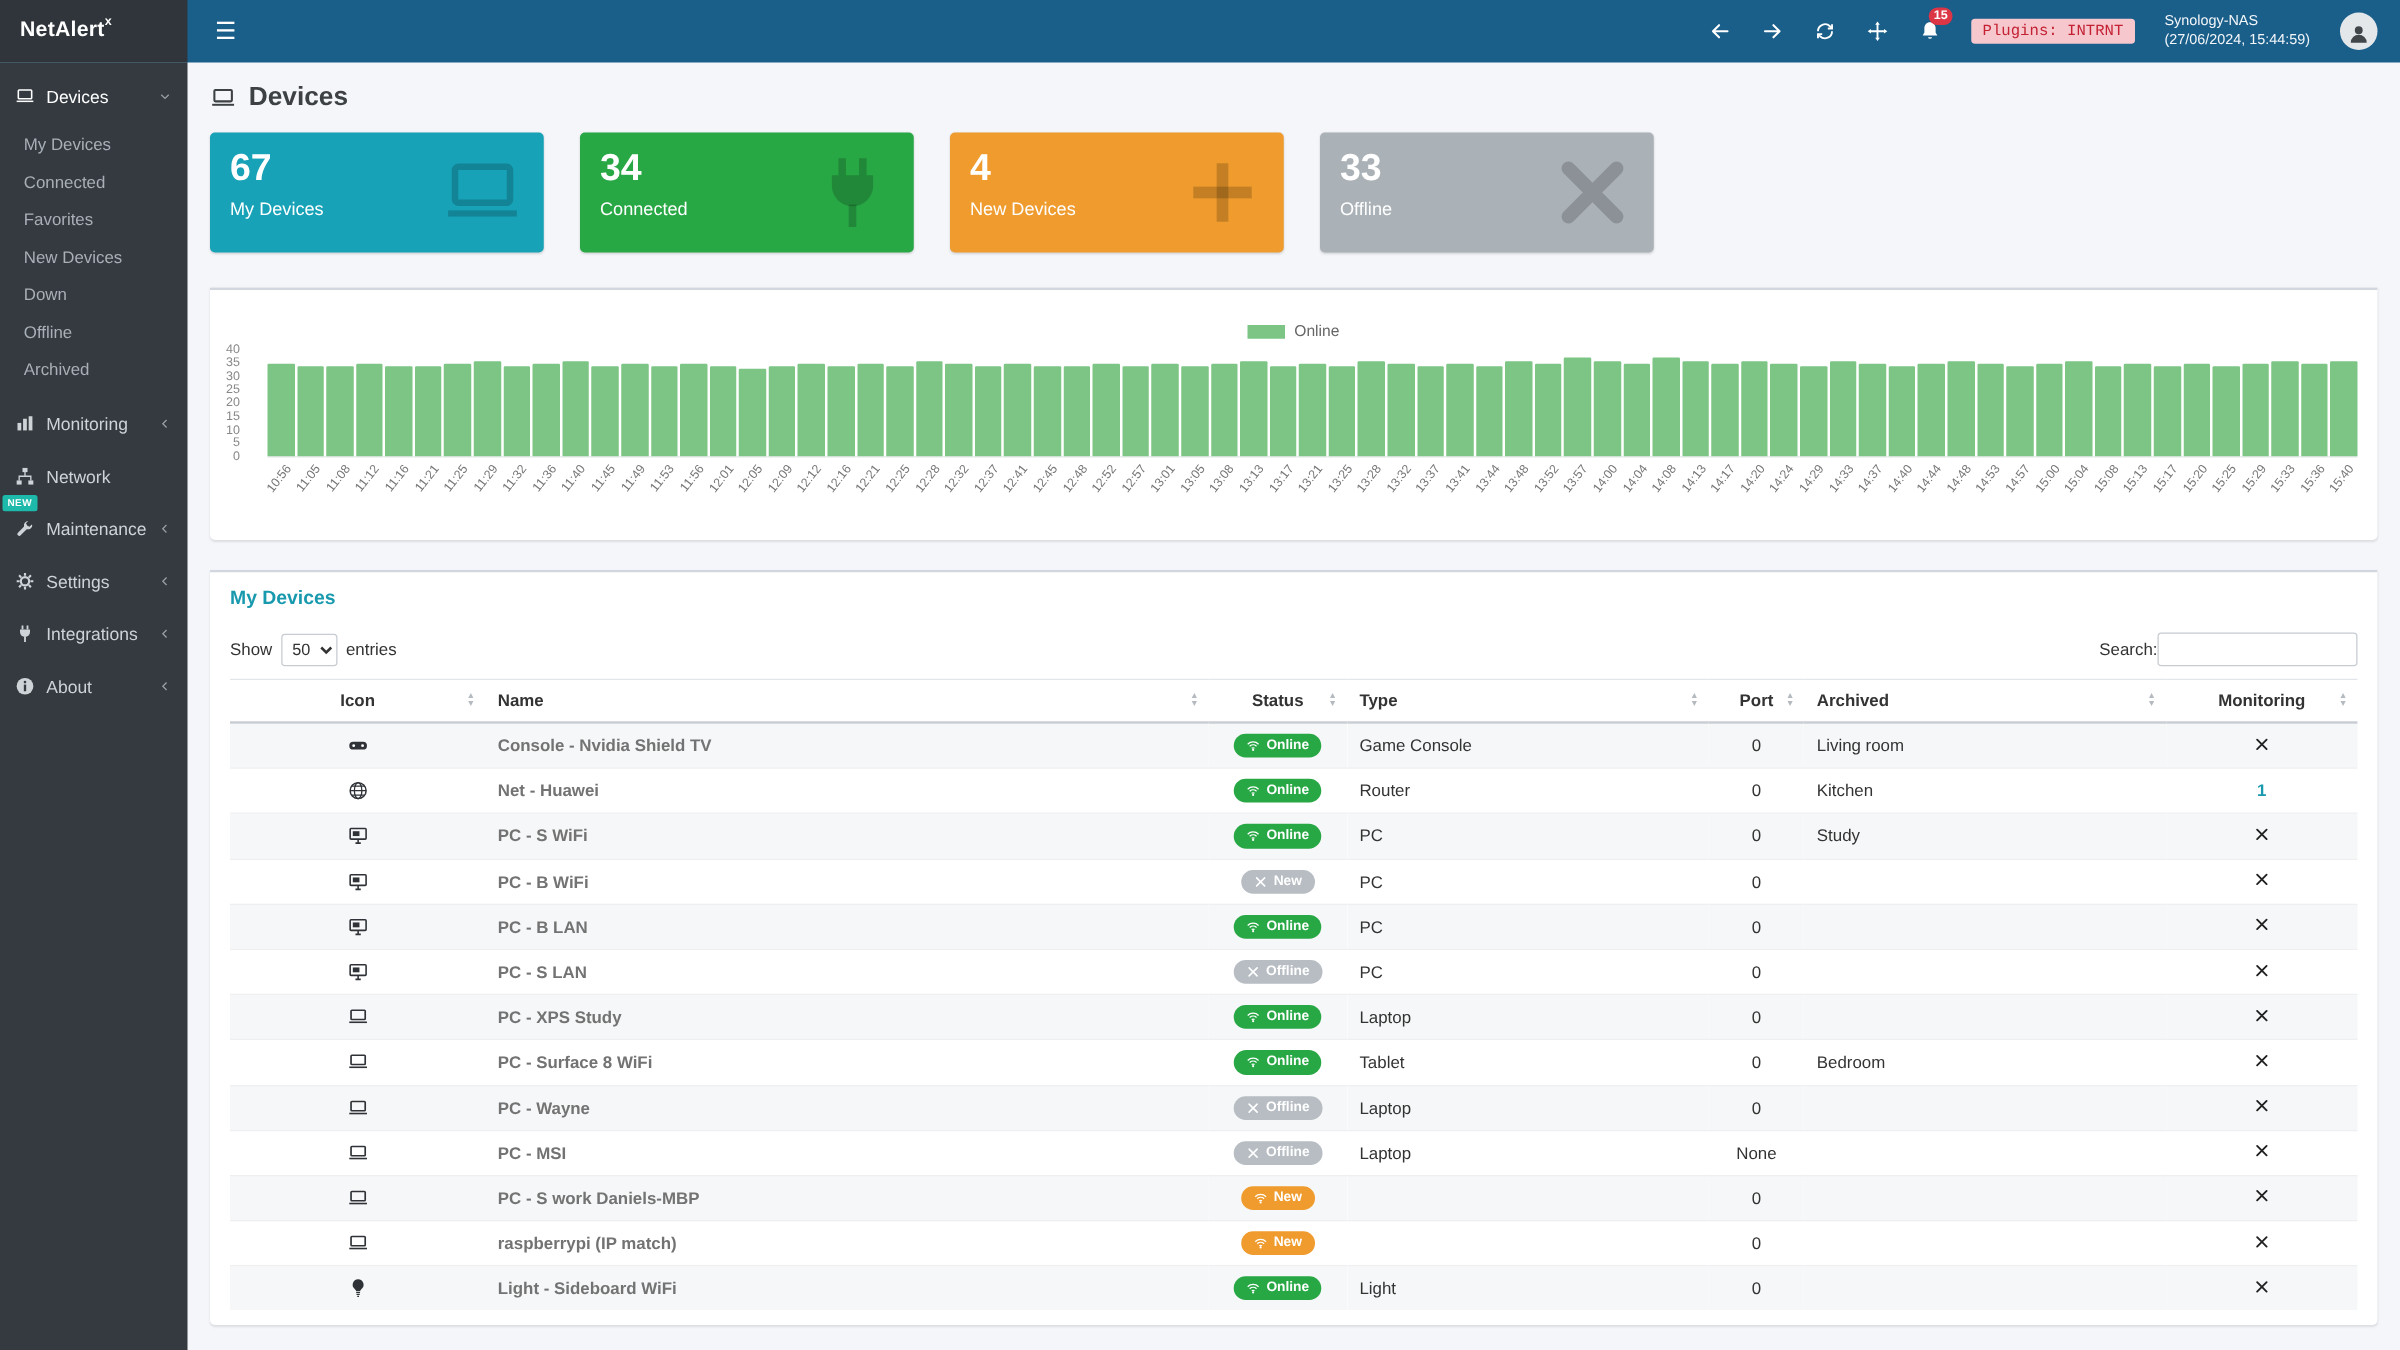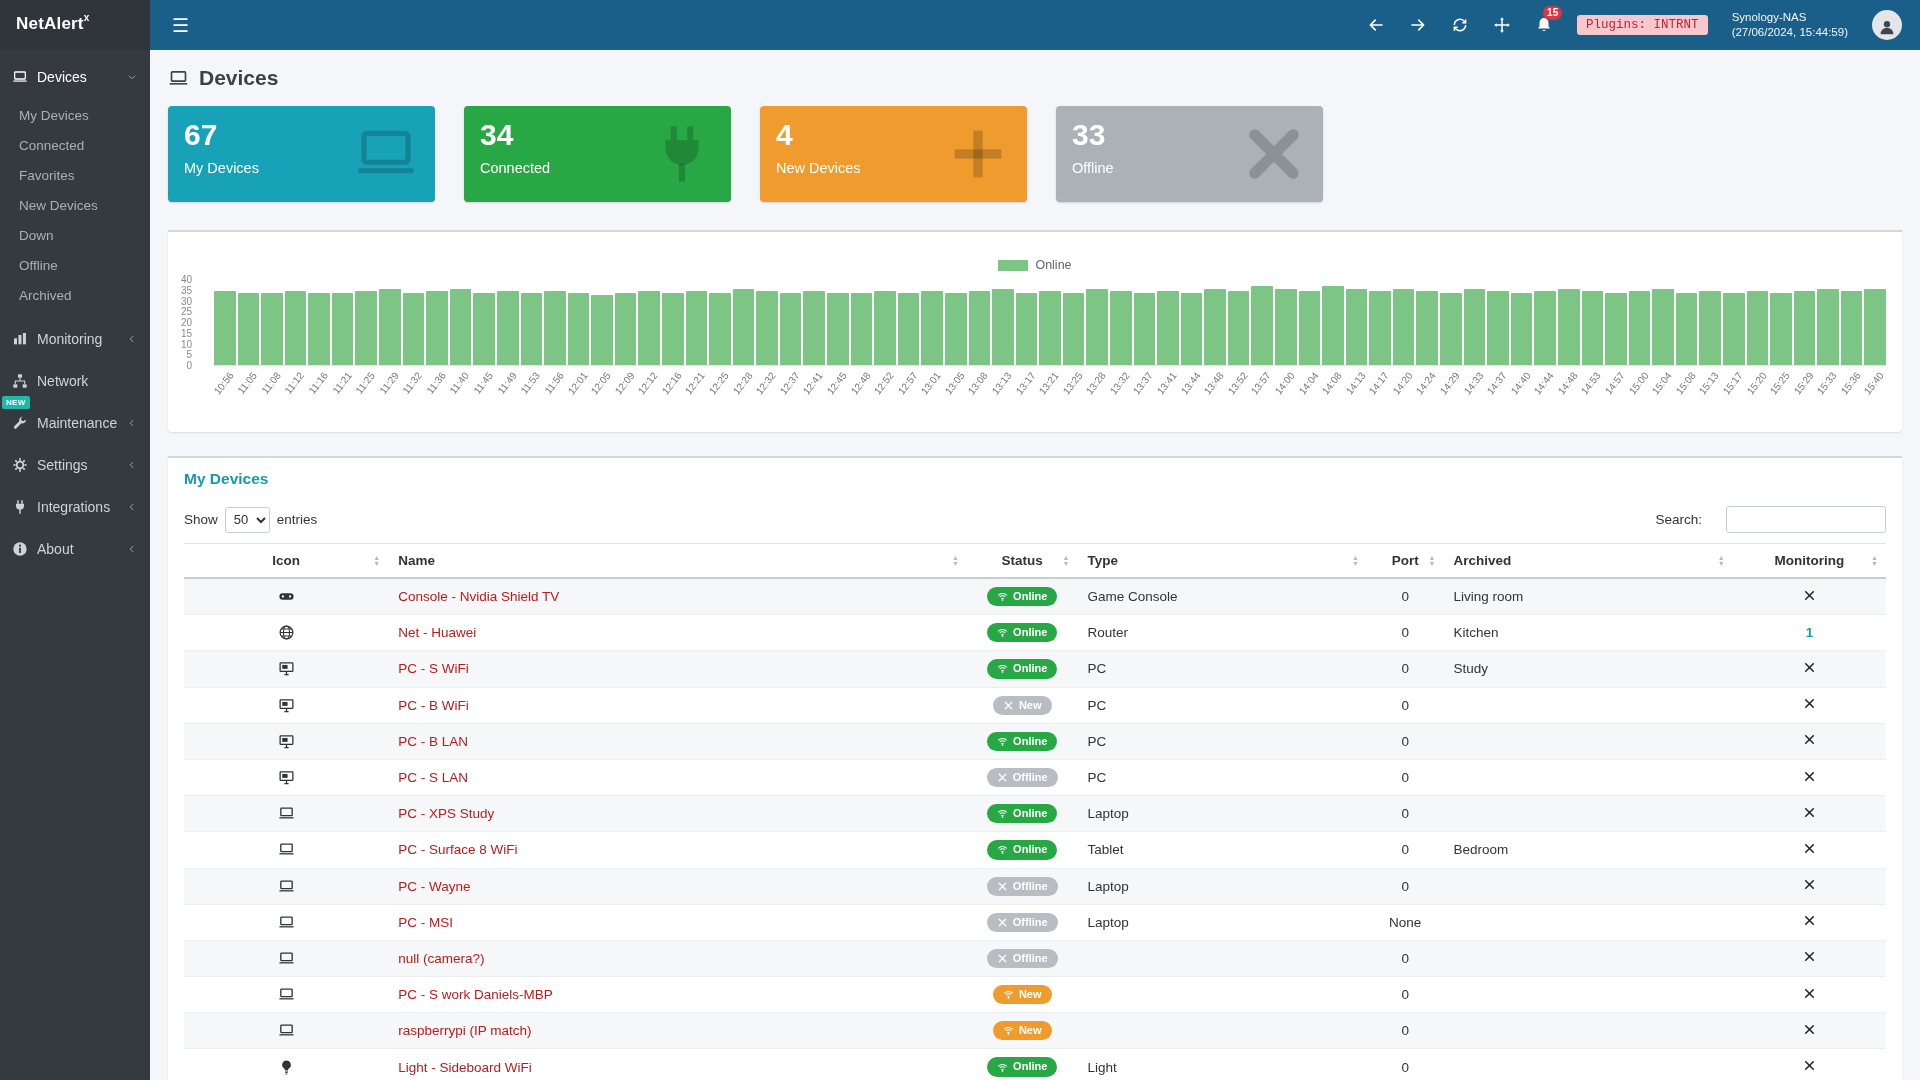--- a/index.html
+++ b/index.html
@@ -62,34 +62,34 @@
 .bars{display:flex;align-items:flex-end;gap:2px;height:86px;border-bottom:1px solid #e3e6e8}
 .bar{flex:1;background:#7cc584;border-radius:1px 1px 0 0;min-width:0}
 .x-labels{display:flex;gap:2px;height:54px}
 .x-slot{flex:1;position:relative;min-width:0}
 .x-slot span{position:absolute;top:4px;right:40%;transform:rotate(-52deg);transform-origin:100% 0;font-size:10px;color:#777;white-space:nowrap}
 
 
 .table-controls{display:flex;align-items:center;justify-content:space-between;margin:18px 0 10px;font-size:13.5px;color:#333}
 .show-entries{display:flex;align-items:center;gap:7px}
 .show-entries select{height:26px;border:1px solid #c6ccd2;border-radius:3px;background:#fff;font-size:13px;padding:0 4px;color:#333;cursor:pointer}
-.search-box{display:flex;align-items:center;gap:24px}
+.search-box{display:flex;align-items:center;gap:0}
 .search-box input{width:160px;height:27px;border:1px solid #c6ccd2;border-radius:3px;padding:0 8px;font-size:13px}
 
 
 table{width:100%;border-collapse:collapse;font-size:13.5px;color:#333;table-layout:fixed}
 th{padding:9px 10px;font-weight:bold;border-bottom:2px solid #c9ced4;border-top:1px solid #e2e6ea;font-size:13.5px;position:relative;text-align:left;cursor:pointer}
 th.center{text-align:center}
 th .sort-icon{position:absolute;right:8px;top:50%;transform:translateY(-50%);display:flex;flex-direction:column;color:#b4bac0}
 th .sort-icon i{font-style:normal;font-size:7px;line-height:6.5px}
 td{padding:8px 10px;border-top:1px solid #edeff1;overflow:hidden;white-space:nowrap;text-overflow:ellipsis}
 tbody tr:nth-child(odd){background:#f6f7f8}
 .center{text-align:center}
 .c0{width:12%}.c1{width:34%}.c2{width:6.5%}.c3{width:17%}.c4{width:4.5%}.c5{width:17%}.c6{width:9%}
-.device-link{color:#b91c1c;font-weight:normal;cursor:pointer;text-decoration:none}
+.device-link{color:#737373;font-weight:bold;cursor:pointer;text-decoration:none}
 .row-icon{width:17px;height:17px;display:inline-flex;color:#2f3337;vertical-align:middle}
 .badge{display:inline-flex;align-items:center;gap:5px;padding:3px 10px;border-radius:11px;color:#fff;font-size:11px;font-weight:bold;line-height:1.2}
 .badge-icon{width:11px;height:11px;display:inline-flex}
 .conn-x{width:13px;height:13px;display:inline-flex;color:#222;margin:0 auto}
 .conn-link{color:#1899ae;font-weight:bold;cursor:pointer;text-decoration:none}
 </style>
 </head>
 <body>
 
 <header class="topbar">
@@ -929,42 +929,20 @@
                 </svg>
               </span></td>
           </tr>
           <tr>
             <td class="c0 center"><span class="row-icon">
                 <svg viewBox="0 0 24 24" xmlns="http://www.w3.org/2000/svg">
                   <rect x="4" y="4.5" width="16" height="10.5" rx="1" fill="none" stroke="currentColor" stroke-width="1.9"></rect>
                   <rect x="2" y="17.2" width="20" height="1.8" fill="currentColor"></rect>
                 </svg>
               </span></td>
-            <td class="c1"><a class="device-link">null (camera?)</a></td>
-            <td class="c2 center"><span class="badge" style="background:#b7bdc3"><span class="badge-icon">
-                  <svg viewBox="0 0 24 24" xmlns="http://www.w3.org/2000/svg">
-                    <path d="M5 5 19 19M19 5 5 19" stroke="currentColor" stroke-width="2.8" stroke-linecap="round" fill="none"></path>
-                  </svg>
-                </span>Offline</span></td>
-            <td class="c3"></td>
-            <td class="c4 center">0</td>
-            <td class="c5"></td>
-            <td class="c6 center"><span class="conn-x">
-                <svg viewBox="0 0 24 24" xmlns="http://www.w3.org/2000/svg">
-                  <path d="M5 5 19 19M19 5 5 19" stroke="currentColor" stroke-width="2.8" stroke-linecap="round" fill="none"></path>
-                </svg>
-              </span></td>
-          </tr>
-          <tr>
-            <td class="c0 center"><span class="row-icon">
-                <svg viewBox="0 0 24 24" xmlns="http://www.w3.org/2000/svg">
-                  <rect x="4" y="4.5" width="16" height="10.5" rx="1" fill="none" stroke="currentColor" stroke-width="1.9"></rect>
-                  <rect x="2" y="17.2" width="20" height="1.8" fill="currentColor"></rect>
-                </svg>
-              </span></td>
             <td class="c1"><a class="device-link">PC - S work Daniels-MBP</a></td>
             <td class="c2 center"><span class="badge" style="background:#ef9b2d"><span class="badge-icon">
                   <svg viewBox="0 0 24 24" xmlns="http://www.w3.org/2000/svg">
                     <g stroke="currentColor" stroke-width="2.2" fill="none">
                       <path d="M2.5 9.5a13.5 13.5 0 0 1 19 0"></path>
                       <path d="M6 13a9 9 0 0 1 12 0"></path>
                       <path d="M9.5 16.5a5 5 0 0 1 5 0"></path>
                     </g>
                     <circle cx="12" cy="19.5" r="1.9" fill="currentColor"></circle>
                   </svg>

